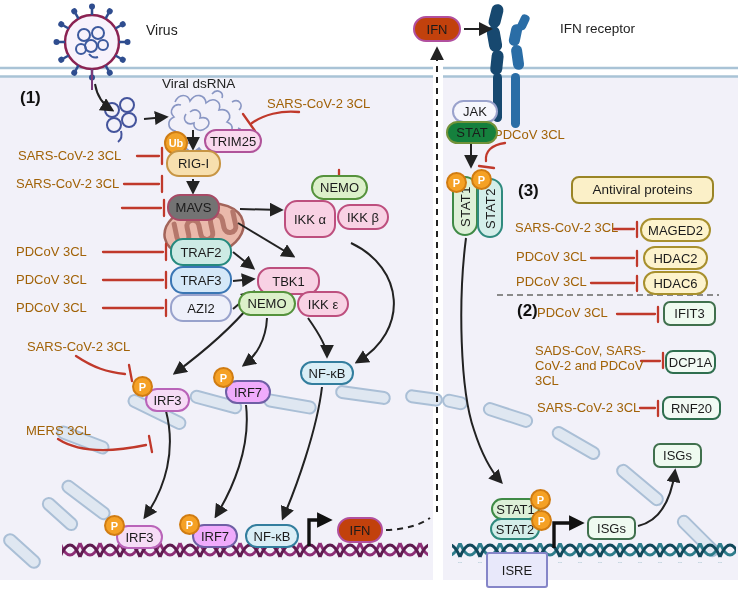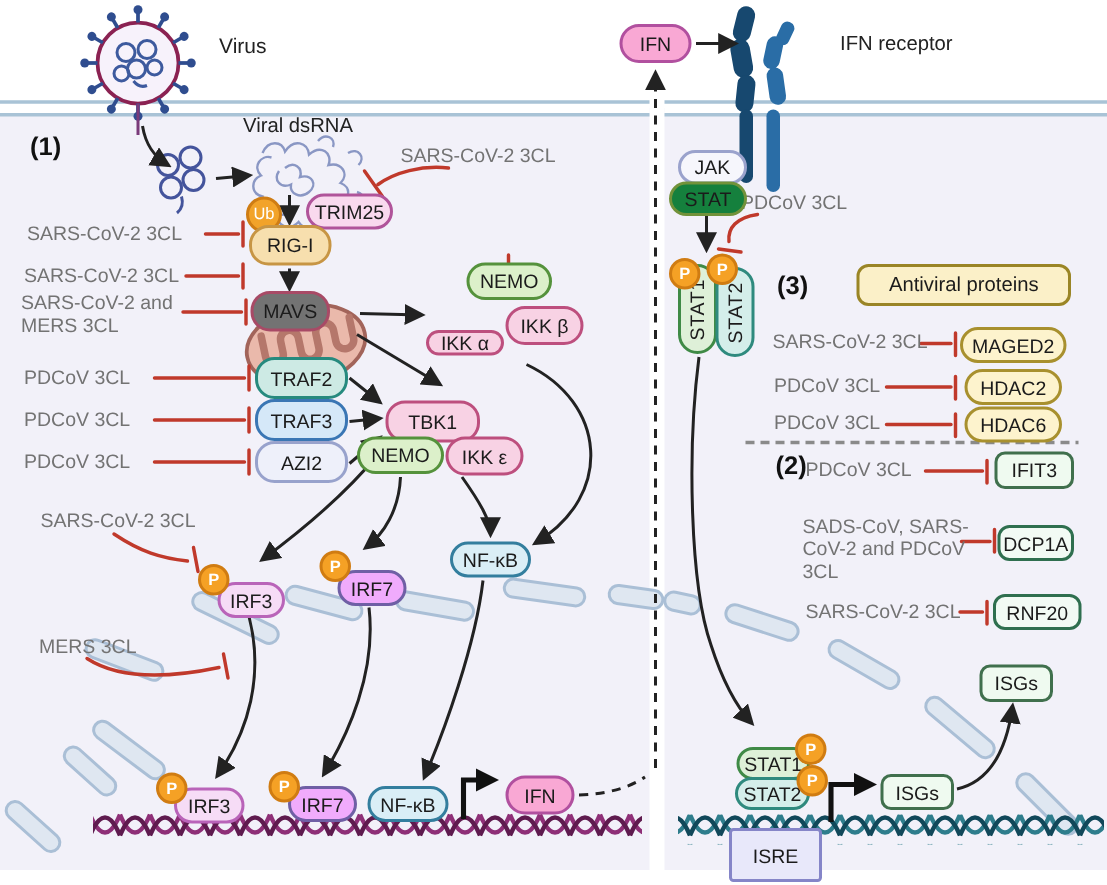--- a/index.html
+++ b/index.html
@@ -5,47 +5,47 @@
   html,body{margin:0;padding:0;background:#fff;}
   #fig{position:relative;width:738px;height:590px;background:#fff;overflow:hidden;
        font-family:"Liberation Sans", sans-serif;}
   #fig svg{position:absolute;left:0;top:0;}
   .node{position:absolute;box-sizing:border-box;border:2px solid #888;border-radius:13px;
         display:flex;align-items:center;justify-content:center;font-size:13px;color:#1b1b1b;
         background:#fff;white-space:nowrap;line-height:1;z-index:3;}
   .badge{position:absolute;box-sizing:border-box;border-radius:50%;width:21px;height:21px;
          background:#f5a125;border:2px solid #d07c12;color:#fff;font-weight:bold;font-size:11px;
          display:flex;align-items:center;justify-content:center;z-index:4;}
-  .red{position:absolute;color:#737373;font-size:13px;line-height:1.15;z-index:3;}
+  .red{position:absolute;color:#a16207;font-size:13px;line-height:1.15;z-index:3;}
   .lbl{position:absolute;color:#222;font-size:13.5px;z-index:3;}
   .sec{position:absolute;color:#111;font-weight:bold;font-size:17px;z-index:3;}
   .vtx{writing-mode:vertical-rl;transform:rotate(180deg);letter-spacing:.5px;}
   
   .pink   {background:#f8d2e4;border-color:#bd4f7e;}
   .trim   {background:#f9d9ee;border-color:#b0549a;}
   .tan    {background:#f7dfae;border-color:#c79544;}
   .mavs   {background:#737373;border-color:#a84a66;}
   .teal   {background:#cdeae4;border-color:#268a7e;}
   .blue   {background:#d5e8f8;border-color:#3a76b4;}
   .lav    {background:#eef0fa;border-color:#98a2cc;}
   .green  {background:#dcf0ca;border-color:#55923c;}
   .mag    {background:#f6dcf6;border-color:#b964b9;}
   .purp   {background:#f0abfc;border-color:#6f5fa5;}
   .cyan   {background:#daeef6;border-color:#337e9e;}
-  .ifn    {background:#f9a8d4;border-color:#b1509f;}
+  .ifn    {background:#c2410c;border-color:#b1509f;}
   .jak    {background:#f6f6fc;border-color:#9aa2cc;}
   .stat   {background:#15803d;border-color:#72923a;}
   .stat1  {background:#def0d8;border-color:#3f8a46;}
   .stat2  {background:#d4eeea;border-color:#2f8a7e;}
   .cream  {background:#fbf0c8;border-color:#9a8526;border-radius:8px;}
   .crnode {background:#fdf3cd;border-color:#a8902e;}
   .gbox   {background:#f2faf4;border-color:#2f6f4f;border-radius:8px;}
   .isgs   {background:#effaf0;border-color:#40704d;border-radius:7px;}
   .isre   {background:#e8e8fa;border-color:#8585c8;border-radius:3px;}
-  .ub     {background:#f2a32a;border-color:#cf7d14;color:#fff;font-weight:normal;font-size:11px;border-radius:50%;}
+  .ub     {background:#f2a32a;border-color:#cf7d14;color:#fff;font-weight:bold;font-size:11px;border-radius:50%;}
 </style>
 </head>
 <body>
 
 <div id="fig">
 
 <svg width="738" height="590" viewBox="0 0 738 590">
   <defs>
     <marker id="ah" viewBox="0 0 10 10" refX="8" refY="5" markerWidth="7" markerHeight="7" orient="auto-start-reverse">
       <path d="M0,0 L10,5 L0,10 z" fill="#222"></path>
@@ -216,21 +216,20 @@
 
 <div class="lbl" style="left:146px;top:22px;font-size:14px">Virus</div>
 <div class="lbl" style="left:162px;top:76px">Viral dsRNA</div>
 <div class="lbl" style="left:560px;top:21px">IFN receptor</div>
 <div class="sec" style="left:20px;top:88px">(1)</div>
 <div class="sec" style="left:517px;top:301px">(2)</div>
 <div class="sec" style="left:518px;top:181px">(3)</div>
 
 <div class="red" style="left:18px;top:149px">SARS-CoV-2  3CL</div>
 <div class="red" style="left:16px;top:177px">SARS-CoV-2  3CL</div>
-<div class="red" style="left:14px;top:195px;width:113px">SARS-CoV-2  and MERS 3CL</div>
 <div class="red" style="left:16px;top:245px">PDCoV 3CL</div>
 <div class="red" style="left:16px;top:273px">PDCoV 3CL</div>
 <div class="red" style="left:16px;top:301px">PDCoV 3CL</div>
 <div class="red" style="left:267px;top:97px">SARS-CoV-2  3CL</div>
 <div class="red" style="left:27px;top:340px">SARS-CoV-2  3CL</div>
 <div class="red" style="left:26px;top:424px">MERS  3CL</div>
 <div class="red" style="left:494px;top:128px">PDCoV 3CL</div>
 <div class="red" style="left:515px;top:221px">SARS-CoV-2  3CL</div>
 <div class="red" style="left:516px;top:250px">PDCoV  3CL</div>
 <div class="red" style="left:516px;top:275px">PDCoV  3CL</div>
@@ -239,21 +238,21 @@
 <div class="red" style="left:537px;top:401px">SARS-CoV-2  3CL</div>
 
 <div class="node ub" style="left:164px;top:131px;width:24px;height:24px">Ub</div>
 <div class="node trim" style="left:204px;top:129px;width:58px;height:24px">TRIM25</div>
 <div class="node tan" style="left:166px;top:150px;width:55px;height:27px">RIG-I</div>
 <div class="node mavs" style="left:167px;top:194px;width:53px;height:27px">MAVS</div>
 <div class="node teal" style="left:170px;top:238px;width:62px;height:28px">TRAF2</div>
 <div class="node blue" style="left:170px;top:266px;width:62px;height:28px">TRAF3</div>
 <div class="node lav" style="left:170px;top:294px;width:62px;height:28px">AZI2</div>
 <div class="node green" style="left:311px;top:175px;width:57px;height:25px">NEMO</div>
-<div class="node pink" style="left:284px;top:220px;width:52px;height:17px">IKK α</div>
+<div class="node pink" style="left:284px;top:200px;width:52px;height:38px">IKK α</div>
 <div class="node pink" style="left:337px;top:204px;width:52px;height:26px">IKK β</div>
 <div class="node pink" style="left:257px;top:267px;width:63px;height:28px">TBK1</div>
 <div class="node green" style="left:238px;top:291px;width:58px;height:25px">NEMO</div>
 <div class="node pink" style="left:297px;top:291px;width:52px;height:26px">IKK ε</div>
 
 <div class="node mag" style="left:145px;top:388px;width:45px;height:24px">IRF3</div>
 <div class="node purp" style="left:225px;top:380px;width:46px;height:24px">IRF7</div>
 <div class="node cyan" style="left:300px;top:361px;width:54px;height:24px">NF-κB</div>
 
 <div class="node mag" style="left:116px;top:525px;width:47px;height:24px">IRF3</div>

